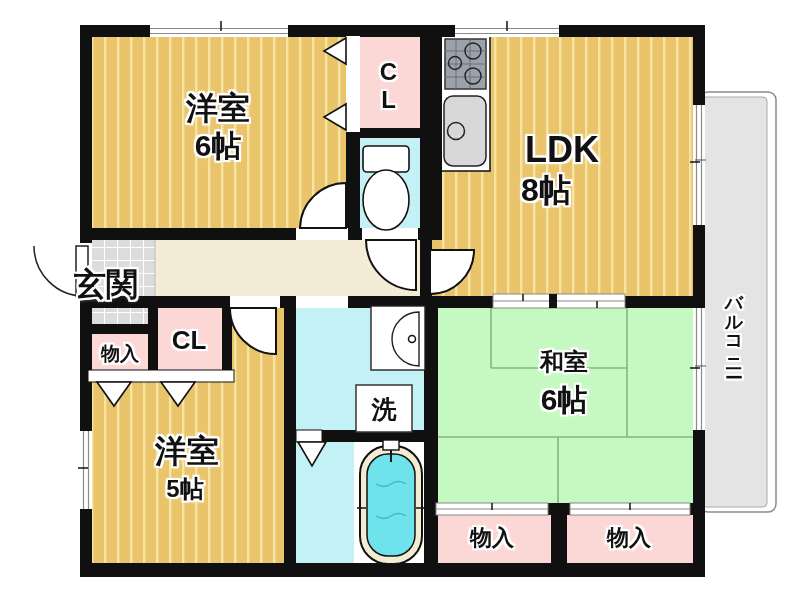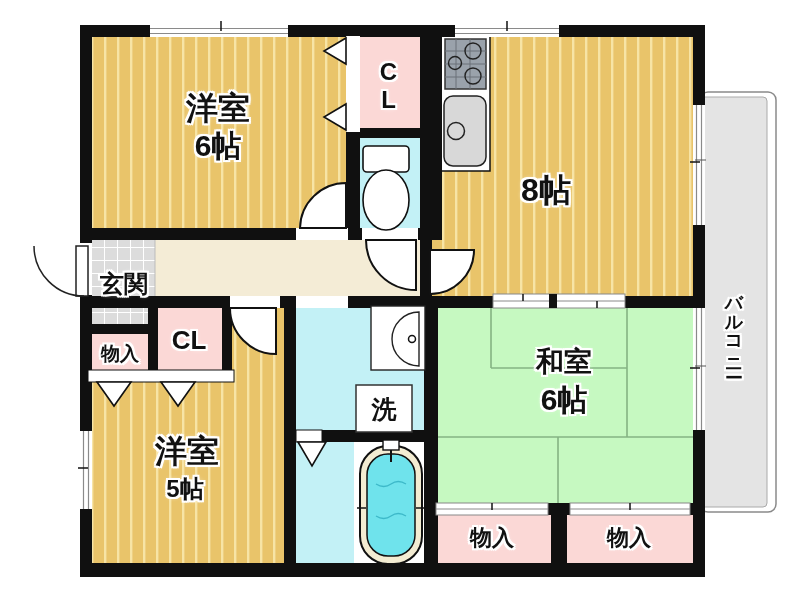--- a/index.html
+++ b/index.html
@@ -184,25 +184,26 @@
     </g>
   </g>
 
   <line x1="695" y1="160" x2="706" y2="160" stroke="#555" stroke-width="1"></line>
   <line x1="695" y1="366" x2="706" y2="366" stroke="#555" stroke-width="1"></line>
 </svg>
 
   <div class="lbl" style="left:218px;top:108px;font-size:32px;">洋室</div>
   <div class="lbl" style="left:218px;top:146px;font-size:30px;">6帖</div>
   <div class="lbl vert" style="left:388px;top:86px;font-size:24px;">CL</div>
+  <div class="lbl" style="left:562px;top:150px;font-size:36px;">LDK</div>
   <div class="lbl" style="left:546px;top:190px;font-size:32px;">8帖</div>
   <div class="lbl vert" style="left:734px;top:325px;font-size:18px;">バルコニー</div>
-  <div class="lbl" style="left:124px;top:284px;font-size:24px;">玄関</div>
+  <div class="lbl" style="left:106px;top:284px;font-size:32px;">玄関</div>
   <div class="lbl" style="left:120px;top:353px;font-size:19px;">物入</div>
   <div class="lbl" style="left:189px;top:340px;font-size:26px;">CL</div>
   <div class="lbl" style="left:187px;top:451px;font-size:32px;">洋室</div>
   <div class="lbl" style="left:185px;top:489px;font-size:24px;">5帖</div>
   <div class="lbl" style="left:384px;top:409px;font-size:25px;">洗</div>
-  <div class="lbl" style="left:564px;top:362px;font-size:28px;">和室</div>
+  <div class="lbl" style="left:564px;top:362px;font-size:24px;">和室</div>
   <div class="lbl" style="left:564px;top:400px;font-size:30px;">6帖</div>
   <div class="lbl" style="left:492px;top:538px;font-size:22px;">物入</div>
   <div class="lbl" style="left:629px;top:538px;font-size:22px;">物入</div>
 </div>
 
 </body></html>

